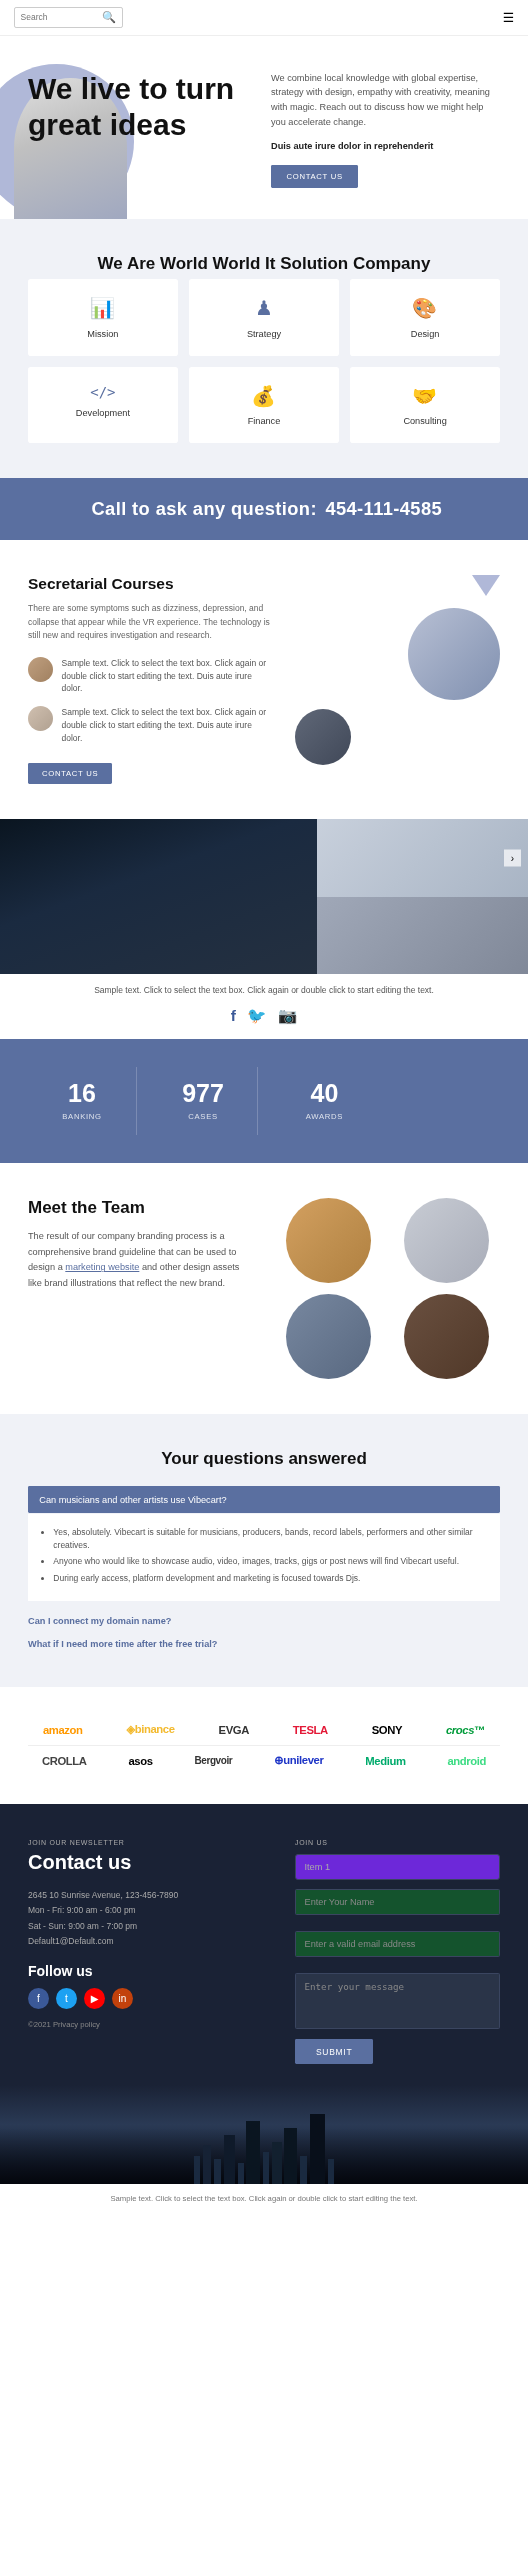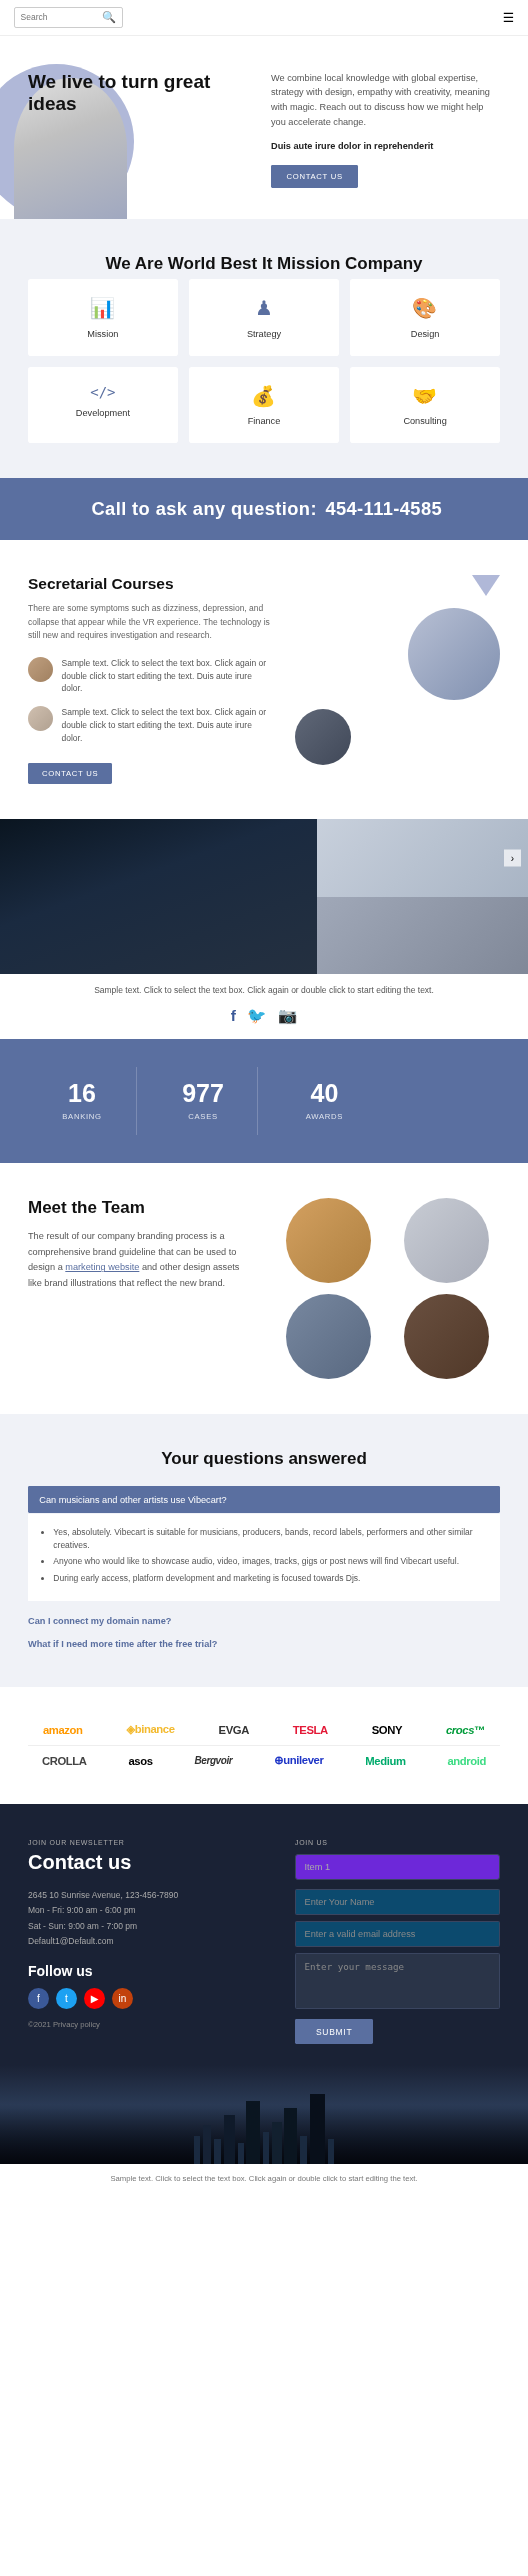--- a/index.html
+++ b/index.html
@@ -7,21 +7,21 @@
 
     
     .header { display: flex; align-items: center; justify-content: space-between; padding: 7px 14px; border-bottom: 0.7px solid #eee; }
     .header-search { display: flex; align-items: center; border: 0.7px solid #ccc; padding: 2.8px 5.6px; border-radius: 2.1px; }
     .header-search input { border: none; outline: none; font-size: 8.5px; width: 82px; }
     .hamburger { font-size: 12.7px; cursor: pointer; }
 
     
     .hero { padding: 35px 28px 28px 28px; display: flex; align-items: flex-start; gap: 14px; position: relative; overflow: hidden; min-height: 183px; }
     .hero-left { flex: 1; z-index: 2; }
-    .hero-title { font-size: 19px; font-weight: 700; line-height: 1.2; margin-bottom: 14px; color: #111; }
+    .hero-title { font-size: 30px; font-weight: 700; line-height: 1.2; margin-bottom: 14px; color: #111; }
     .hero-circle { position: absolute; left: -21px; bottom: 0; width: 155px; height: 155px; background: #b0b8d8; border-radius: 50%; z-index: 0; }
     .hero-image { position: absolute; left: 14px; bottom: 0; z-index: 1; }
     .hero-image-placeholder { width: 113px; height: 141px; background: linear-gradient(135deg, #ccc 0%, #aaa 100%); border-radius: 2.8px; }
     .hero-right { flex: 1; z-index: 2; }
     .hero-text { font-size: 9.2px; color: #555; line-height: 1.6; margin-bottom: 11.3px; }
     .hero-quote { font-size: 9.2px; font-weight: bold; color: #222; margin-bottom: 14px; }
     .hero-btn { background: #5a6fa0; color: #fff; border: none; padding: 7px 15.5px; font-size: 7.7px; letter-spacing: 0.7px; cursor: pointer; border-radius: 1.4px; text-transform: uppercase; }
 
     
     .section-title { text-align: center; font-size: 17px; font-weight: 700; color: #111; margin-bottom: 5.6px; }
@@ -100,21 +100,21 @@
     .brands-row:last-child { border-bottom: none; }
     .brand-logo { font-size: 11.3px; font-weight: 700; color: #333; letter-spacing: -0.4px; }
     .brand-amazon { color: #ff9900; }
     .brand-binance { color: #f3ba2f; }
     .brand-evga { color: #333; }
     .brand-tesla { color: #e31937; }
     .brand-sony { color: #000; }
     .brand-crocs { color: #009b3a; font-style: italic; }
     .brand-crolla { color: #444; }
     .brand-asos { color: #000; }
-    .brand-bergvoir { color: #333; font-style: italic; font-size: 10px; text-align: center; }
+    .brand-bergvoir { color: #333; font-size: 10px; text-align: center; }
     .brand-unilever { color: #1f36c7; }
     .brand-medium { color: #00ab6c; }
     .brand-android { color: #3ddc84; }
 
     
     .footer { background: #1a2235; padding: 35px 28px 21px; display: flex; gap: 21px; }
     .footer-left { flex: 1.2; }
     .footer-join { font-size: 7px; color: #aaa; letter-spacing: 0.7px; text-transform: uppercase; margin-bottom: 5.6px; }
     .footer-contact-title { font-size: 20px; font-weight: 700; color: #fff; margin-bottom: 14px; }
     .footer-address { font-size: 8.5px; color: #aaa; line-height: 1.8; margin-bottom: 11.3px; }
@@ -123,21 +123,21 @@
     .footer-social-icon { width: 21px; height: 21px; border-radius: 50%; display: flex; align-items: center; justify-content: center; color: #fff; font-size: 10px; cursor: pointer; }
     .icon-fb { background: #3b5998; }
     .icon-tw { background: #1da1f2; }
     .icon-yt { background: #ff0000; }
     .icon-li { background: #c2410c; }
     .footer-copy { font-size: 7.7px; color: #888; margin-top: 7px; }
 
     .footer-right { flex: 1; }
     .footer-join2 { font-size: 7px; color: #aaa; letter-spacing: 0.7px; text-transform: uppercase; margin-bottom: 8.5px; }
     .footer-select { width: 100%; padding: 7px 8.5px; background: #6d28d9; border: 0.7px solid #3a4560; color: #aaa; font-size: 9.2px; margin-bottom: 8.5px; border-radius: 3px; appearance: none; cursor: pointer; }
-    .footer-input { width: 100%; padding: 7px 8.5px; background: #0c4a6e; border: 0.7px solid #3a4560; color: #aaa; font-size: 9.2px; margin-bottom: 6px; border-radius: 1.4px; }
+    .footer-input { width: 100%; padding: 7px 8.5px; background: #14532d; border: 0.7px solid #3a4560; color: #aaa; font-size: 9.2px; margin-bottom: 16px; border-radius: 1.4px; }
     .footer-input::placeholder { color: #888; }
     .footer-textarea { width: 100%; padding: 7px 8.5px; background: #2a3448; border: 0.7px solid #3a4560; color: #aaa; font-size: 9.2px; margin-bottom: 8.5px; border-radius: 1.4px; height: 56px; resize: none; }
     .footer-textarea::placeholder { color: #888; }
     .submit-btn { background: #5a6fa0; color: #fff; border: none; padding: 7.7px 21px; font-size: 8.5px; cursor: pointer; border-radius: 1.4px; text-transform: uppercase; letter-spacing: 0.7px; }
 
     
     .footer-image { height: 85px; background: linear-gradient(135deg, #1a2235 0%, #2a3a55 50%, #1a2235 100%); display: flex; align-items: center; justify-content: center; }
     .footer-image-caption { text-align: center; padding: 10px; font-size: 7.7px; color: #777; }
   </style>
 </head>
@@ -160,21 +160,21 @@
     <h1 class="hero-title">We live to turn great ideas</h1>
   </div>
   <div class="hero-right">
     <p class="hero-text">We combine local knowledge with global expertise, strategy with design, empathy with creativity, meaning with magic. Reach out to discuss how we might help you accelerate change.</p>
     <p class="hero-quote">Duis aute irure dolor in reprehenderit</p>
     <button class="hero-btn">CONTACT US</button>
   </div>
 </section>
 
 <section class="it-solution">
-  <h2 class="section-title">We Are World Best It Mission Company</h2>
+  <h2 class="section-title">We Are World World It Solution Company</h2>
   <div class="services-grid">
     <div class="service-card">
       <div class="service-icon">📊</div>
       <div class="service-label">Mission</div>
     </div>
     <div class="service-card">
       <div class="service-icon">♟</div>
       <div class="service-label">Strategy</div>
     </div>
     <div class="service-card">

